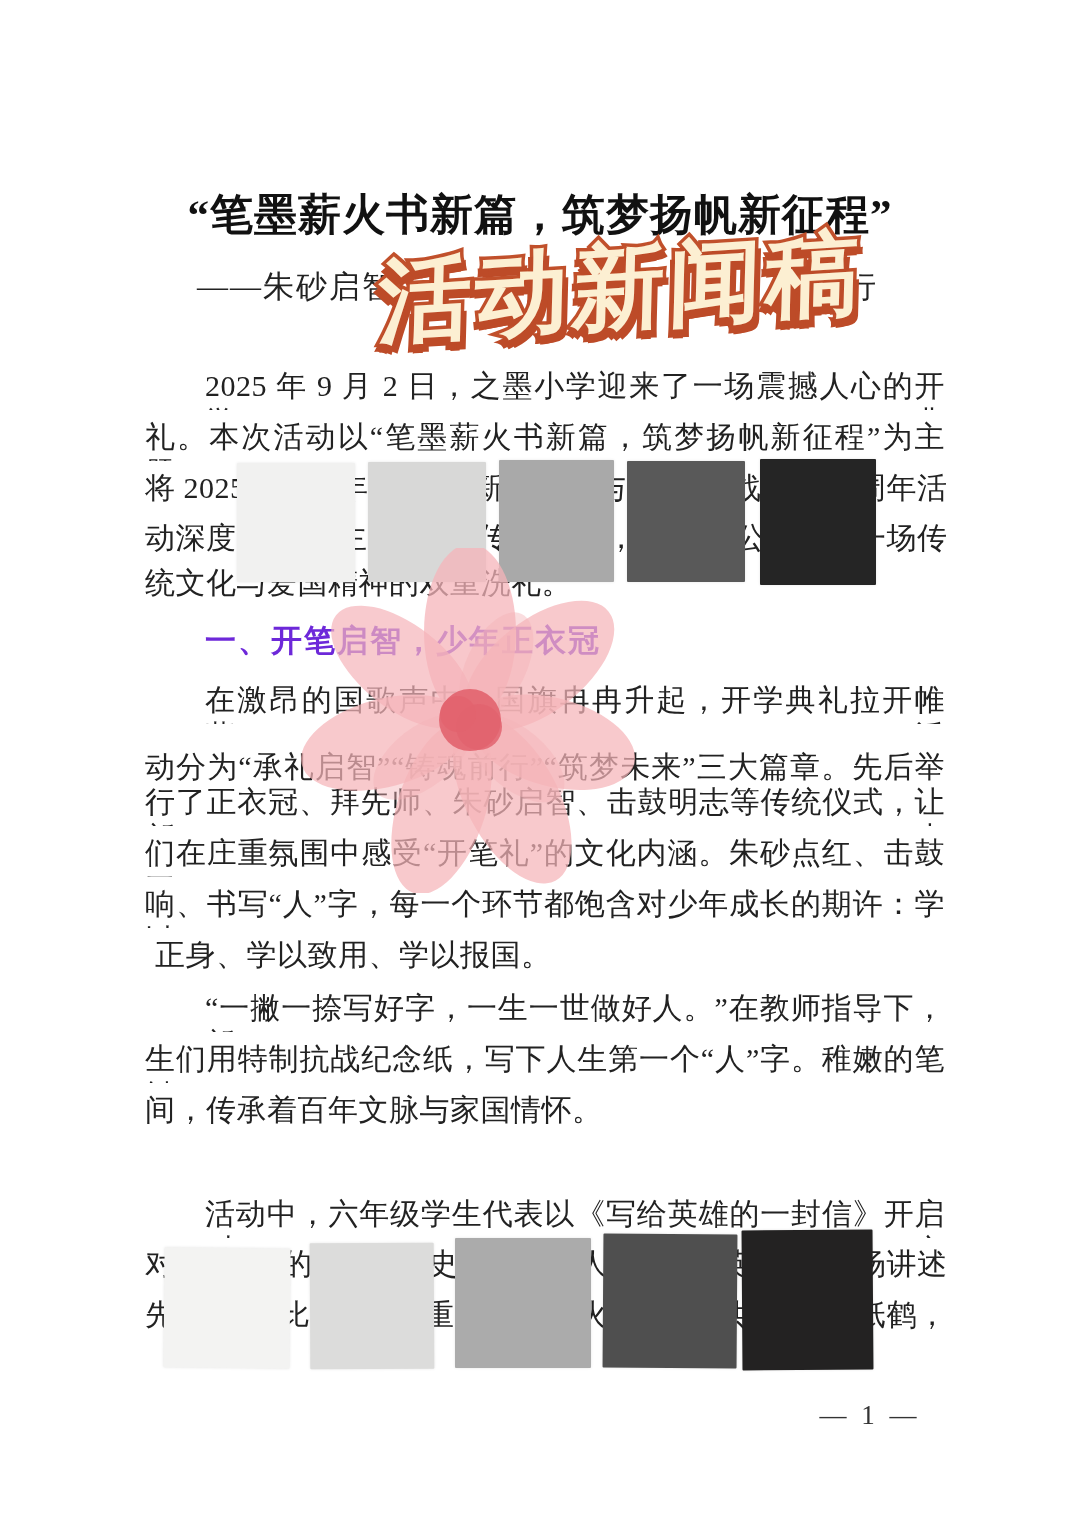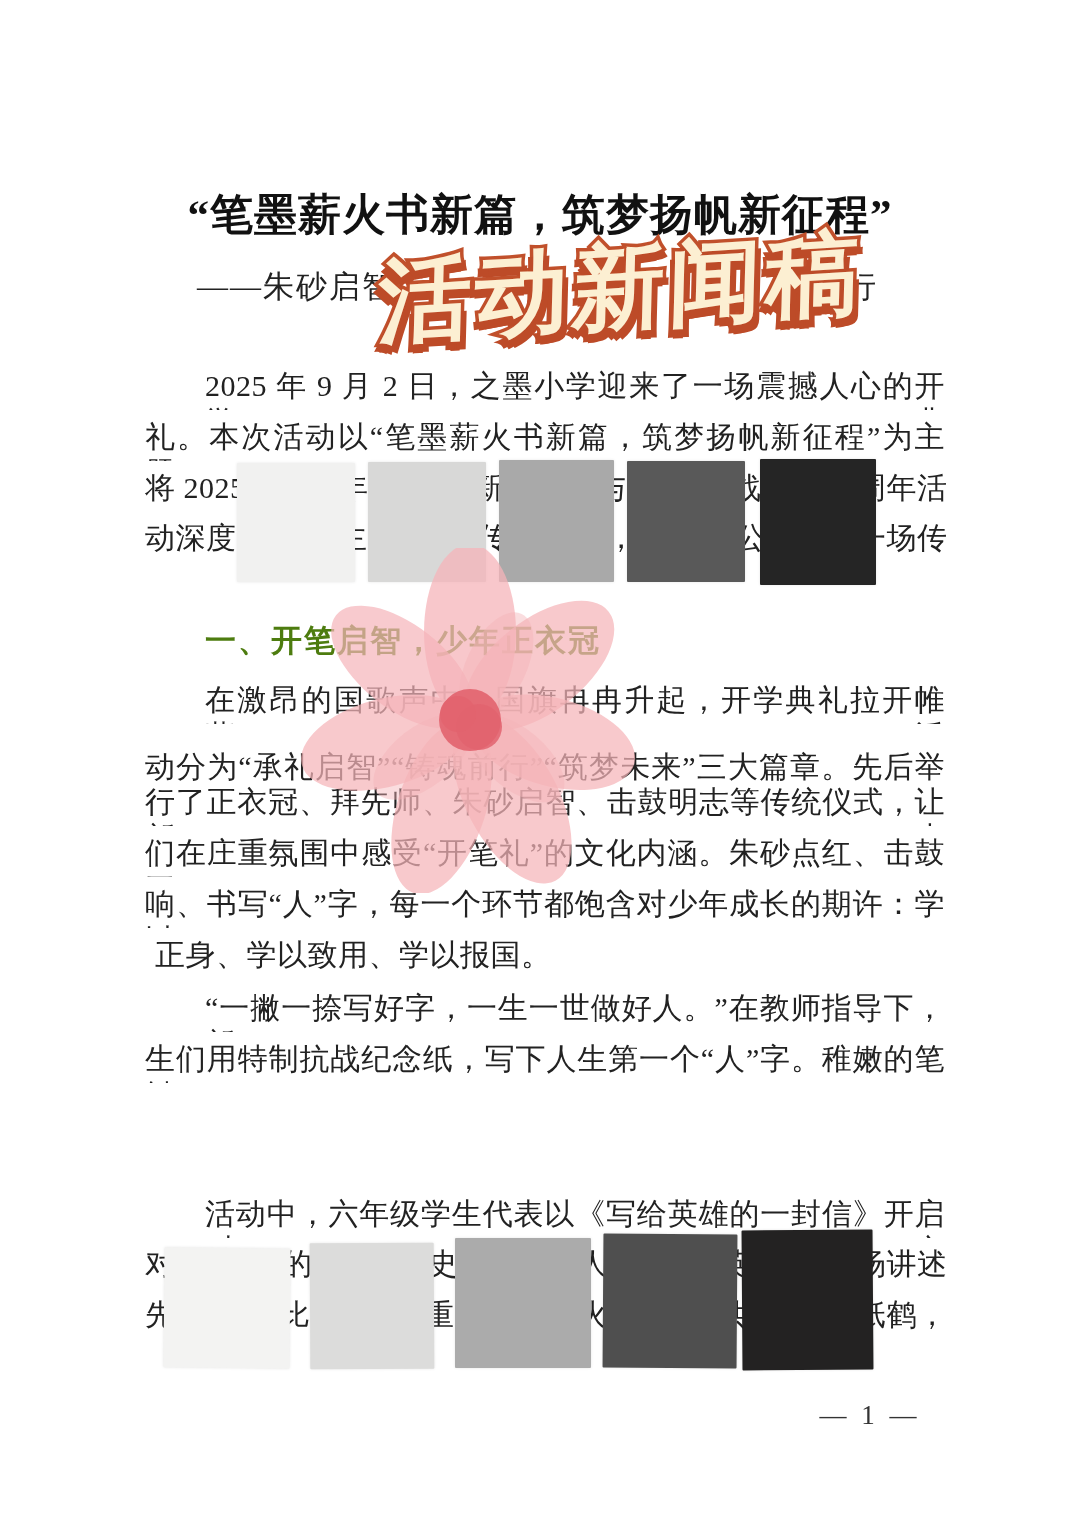--- a/index.html
+++ b/index.html
@@ -27,21 +27,21 @@
   }
   .jline,.nline,.frag{
     position:absolute;font-size:30px;color:#222;line-height:36px;z-index:1;
     letter-spacing:0.5px;
   }
   .jline{width:800px;height:42px;overflow:hidden;text-align:justify;text-align-last:justify;}
   .jline.ind{width:740px;}
   .nline{white-space:nowrap;}
   .hline{
     position:absolute;font-family:"Liberation Sans","DejaVu Sans",sans-serif;
-    font-size:31px;font-weight:bold;color:#4d7c0f;letter-spacing:2px;z-index:1;white-space:nowrap;
+    font-size:31px;font-weight:bold;color:#6d28d9;letter-spacing:2px;z-index:1;white-space:nowrap;
   }
   .rbox{position:absolute;z-index:3;border-radius:1px;box-shadow:0 0 3px rgba(0,0,0,0.10);}
   .flower{position:absolute;left:290px;top:548px;width:360px;height:345px;z-index:4;}
   .pagenum{
     position:absolute;top:1400px;left:790px;width:160px;text-align:center;
     font-size:27px;color:#333;z-index:1;letter-spacing:4px;
   }
 </style>
 </head>
 <body>
@@ -63,32 +63,34 @@
   <span class="frag" style="left:731px;top:470px">战</span>
   <span class="frag" style="left:856px;top:470px">周年活</span>
 
   <span class="frag" style="left:145px;top:520px">动深度</span>
   <span class="frag" style="left:337px;top:520px">主</span>
   <span class="frag" style="left:478px;top:520px">传</span>
   <span class="frag" style="left:606px;top:520px">，</span>
   <span class="frag" style="left:735px;top:520px">公</span>
   <span class="frag" style="left:856px;top:520px">一场传</span>
 
+  <div class="nline" style="left:145px;top:565px">统文化与爱国精神的双重洗礼。</div>
 
   <div class="hline" style="left:205px;top:620px">一、开笔启智，少年正衣冠</div>
 
   <div class="jline ind" style="left:205px;top:682px">在激昂的国歌声中，国旗冉冉升起，开学典礼拉开帷幕。活</div>
   <div class="jline" style="left:145px;top:749px">动分为“承礼启智”“铸魂前行”“筑梦未来”三大篇章。先后举</div>
   <div class="jline" style="left:145px;top:784px">行了正衣冠、拜先师、朱砂启智、击鼓明志等传统仪式，让新生</div>
   <div class="jline" style="left:145px;top:835px">们在庄重氛围中感受“开笔礼”的文化内涵。朱砂点红、击鼓三</div>
   <div class="jline" style="left:145px;top:886px">响、书写“人”字，每一个环节都饱含对少年成长的期许：学以</div>
   <div class="nline" style="left:155px;top:937px">正身、学以致用、学以报国。</div>
 
   <div class="jline ind" style="left:205px;top:990px">“一撇一捺写好字，一生一世做好人。”在教师指导下，新</div>
   <div class="jline" style="left:145px;top:1041px">生们用特制抗战纪念纸，写下人生第一个“人”字。稚嫩的笔触</div>
+  <div class="nline" style="left:145px;top:1092px">间，传承着百年文脉与家国情怀。</div>
 
 
   <div class="jline ind" style="left:205px;top:1196px">活动中，六年级学生代表以《写给英雄的一封信》开启时空</div>
 
   <span class="frag" style="left:145px;top:1246px">对</span>
   <span class="frag" style="left:282px;top:1246px">的</span>
   <span class="frag" style="left:428px;top:1246px">史</span>
   <span class="frag" style="left:578px;top:1246px">人</span>
   <span class="frag" style="left:718px;top:1246px">英</span>
   <span class="frag" style="left:856px;top:1246px">场讲述</span>

